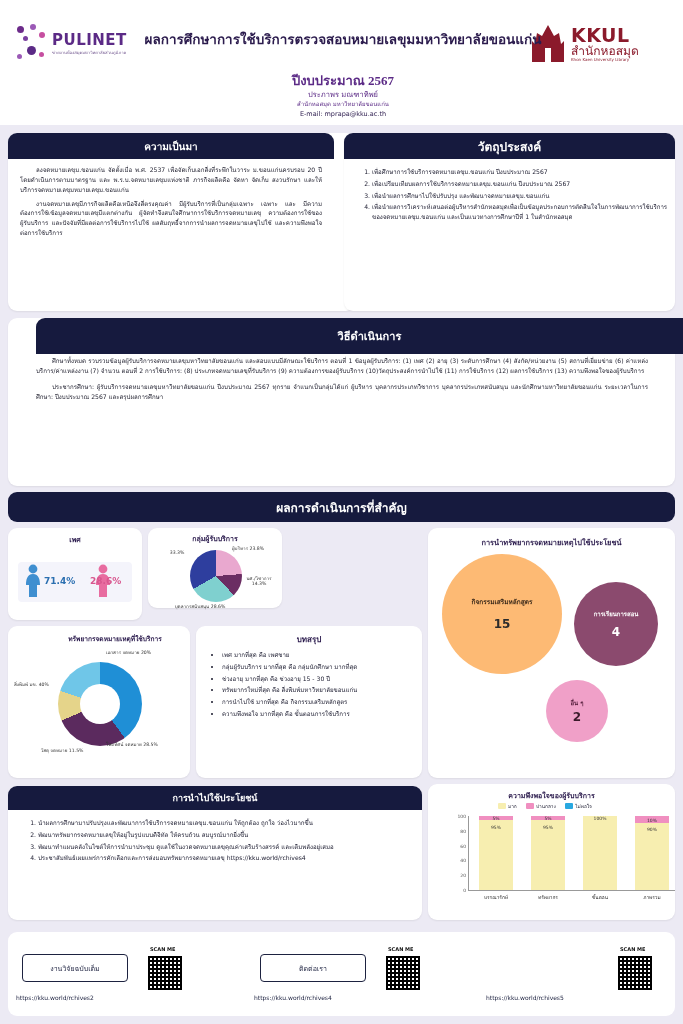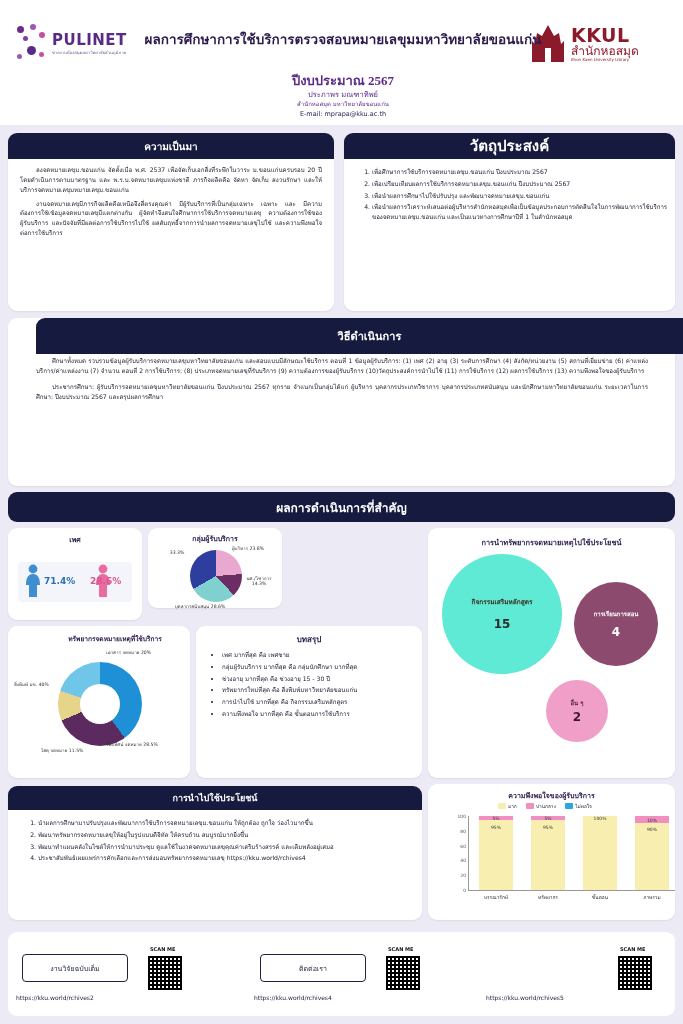--- a/index.html
+++ b/index.html
@@ -120,33 +120,33 @@
       </div>
     </div>
 
     <div class="title-main">ผลการศึกษาการใช้บริการตรวจสอบหมายเลขุมมหาวิทยาลัยขอนแก่น</div>
     <div class="title-year">ปีงบประมาณ 2567</div>
     <div class="author">ประภาพร มณฑาทิพย์</div>
     <div class="affil">สำนักหอสมุด มหาวิทยาลัยขอนแก่น</div>
     <div class="email">E-mail: mprapa@kku.ac.th</div>
   </div>
 
-  <div class="panel" style="left:8px;top:133px;width:326px;height:178px;">
+  <div class="panel" style="left:8px;top:133px;width:326px;height:178px;padding-left:21px;">
     <div style="position:absolute;left:0;top:0;width:326px;height:26px;background:#161a3e;border-radius:9px 9px 0 0;display:flex;align-items:center;justify-content:center;">
       <span style="color:#fff;font-weight:bold;font-size:10px;">ความเป็นมา</span>
     </div>
     <div style="position:absolute;left:12px;top:32px;width:302px;">
       <div class="body-text indent">ลงจดหมายเลขุม.ขอนแก่น จัดตั้งเมื่อ พ.ศ. 2537 เพื่อจัดเก็บเอกสิ่งที่ระพึกในวาระ ม.ขอนแก่นครบรอบ 20 ปี โดยดำเนินการตามมาตรฐาน และ พ.ร.บ.จดหมายเลขุมแห่งชาติ ภารกิจผลิตคือ จัดหา จัดเก็บ สงวนรักษา และให้บริการจดหมายเลขุมหมายเลขุม.ขอนแก่น</div>
       <div class="body-text indent" style="margin-top:4px;">งานจดหมายเลขุมีภารกิจผลิตคือเหนือจึงสี่ตรงคุณค่า  มีผู้รับบริการที่เป็นกลุ่มเฉพาะ เฉพาะ และ มีความต้องการใช้เข้อมูลจดหมายเลขุมีแตกต่างกัน  ผู้จัดทำจึงสนใจศึกษาการใช้บริการจดหมายเลขุ ความต้องการใช้ของผู้รับบริการ และปัจจัยที่มีผลต่อการใช้บริการไปใช้  ผลสัมฤทธิ์จากการนำผลการจดหมายเลขุไปใช้ และความพึงพอใจต่อการใช้บริการ</div>
     </div>
   </div>
 
   <div class="panel" style="left:344px;top:133px;width:331px;height:178px;">
     <div style="position:absolute;left:0;top:0;width:331px;height:26px;background:#161a3e;border-radius:9px 9px 0 0;display:flex;align-items:center;justify-content:center;">
-      <span style="color:#fff;font-weight:bold;font-size:15px;">วัตถุประสงค์</span>
+      <span style="color:#fff;font-weight:bold;font-size:12px;">วัตถุประสงค์</span>
     </div>
     <ol style="position:absolute;left:14px;top:34px;width:300px;">
       <li>เพื่อศึกษาการใช้บริการจดหมายเลขุม.ขอนแก่น ปีงบประมาณ 2567</li>
       <li>เพื่อเปรียบเทียบผลการใช้บริการจดหมายเลขุม.ขอนแก่น ปีงบประมาณ 2567</li>
       <li>เพื่อนำผลการศึกษาไปใช้ปรับปรุง และพัฒนาจดหมายเลขุม.ขอนแก่น</li>
       <li>เพื่อนำผลการวิเคราะห์เสนอต่อผู้บริหารสำนักหอสมุดเพื่อเป็นข้อมูลประกอบการตัดสินใจในการพัฒนาการใช้บริการของจดหมายเลขุม.ขอนแก่น และเป็นแนวทางการศึกษาปีที่ 1 ในสำนักหอสมุด</li>
     </ol>
   </div>
 
   <div class="panel" style="left:8px;top:318px;width:667px;height:168px;">
@@ -207,21 +207,21 @@
       <li>กลุ่มผู้รับบริการ มากที่สุด คือ กลุ่มนักศึกษา มากที่สุด</li>
       <li>ช่วงอายุ มากที่สุด คือ ช่วงอายุ 15 - 30 ปี</li>
       <li>ทรัพยากรใหม่ที่สุด คือ สิ่งพิมพ์มหาวิทยาลัยขอนแก่น</li>
       <li>การนำไปใช้ มากที่สุด คือ กิจกรรมเสริมหลักสูตร</li>
       <li>ความพึงพอใจ มากที่สุด คือ ขั้นตอนการใช้บริการ</li>
     </ul>
   </div>
 
   <div class="panel" style="left:428px;top:528px;width:247px;height:250px;">
     <div class="mini-title" style="position:absolute;left:0;top:8px;width:247px;font-size:7.4px;">การนำทรัพยากรจดหมายเหตุไปใช้ประโยชน์</div>
-    <div class="bubble" style="left:14px;top:26px;width:120px;height:120px;background:#5eead4;">
+    <div class="bubble" style="left:14px;top:26px;width:120px;height:120px;background:#fdba74;">
       <span class="btxt" style="color:#3b2a1a;">กิจกรรมเสริมหลักสูตร</span>
       <span class="bnum" style="color:#2b2b2b;margin-top:10px;">15</span>
     </div>
     <div class="bubble" style="left:146px;top:54px;width:84px;height:84px;background:#8b4a6e;">
       <span class="btxt" style="color:#fff;font-size:6px;">การเรียนการสอน</span>
       <span class="bnum" style="color:#fff;margin-top:6px;">4</span>
     </div>
     <div class="bubble" style="left:118px;top:152px;width:62px;height:62px;background:#f0a0c8;">
       <span class="btxt" style="color:#5a2240;font-size:6px;">อื่น ๆ</span>
       <span class="bnum" style="color:#3a1a2a;margin-top:2px;">2</span>

